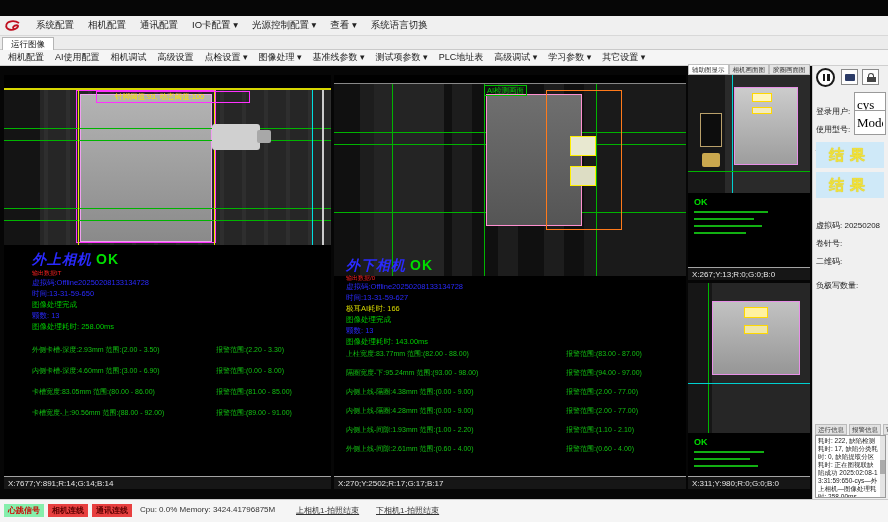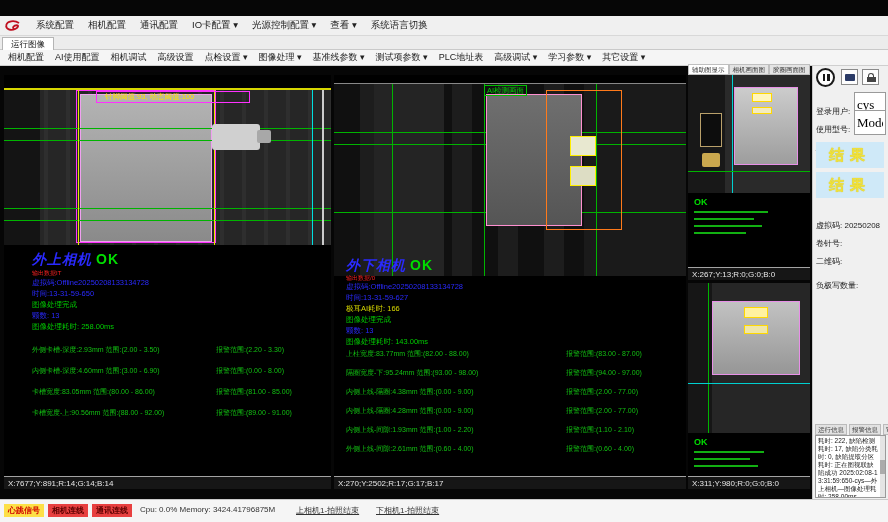--- a/index.html
+++ b/index.html
@@ -102,21 +102,21 @@
       <div class="hline" style="left:0;right:0;top:38px;height:1px;background:#00b400;"></div>
       <div class="hline" style="left:0;right:0;top:50px;height:1px;background:#00b400;"></div>
       <div class="hline" style="left:0;right:0;top:118px;height:1px;background:#00b400;"></div>
       <div class="hline" style="left:0;right:0;top:130px;height:1px;background:#00b400;"></div>
       <div class="vline" style="left:74px;top:0;bottom:0;width:1px;background:#e6e600;"></div>
       <div class="vline" style="left:210px;top:0;bottom:0;width:1px;background:#e6e600;"></div>
       <div class="vline" style="left:308px;top:0;bottom:0;width:1px;background:#00e0e0;"></div>
       <div class="vline" style="left:318px;top:0;bottom:0;width:2px;background:#cccccc;"></div>
       <div style="position:absolute;left:208px;top:34px;width:48px;height:26px;background:#d0d0d0;border-radius:3px;"></div>
       <div style="position:absolute;left:253px;top:40px;width:14px;height:13px;background:#a8a8a8;border-radius:2px;"></div>
-      <div style="position:absolute;left:92px;top:1px;width:154px;height:12px;border:1px solid #ff30ff;color:#ffe000;font-size:7.5px;line-height:10px;padding-left:8px;white-space:nowrap;">针脚阈值:93, 动态阈值:100</div>
+      <div style="position:absolute;left:92px;top:1px;width:154px;height:12px;border:1px solid #ff30ff;color:#ffe000;font-size:7.5px;line-height:10px;padding-left:18px;white-space:nowrap;">针脚阈值:93, 动态阈值:100</div>
     </div>
 
     <div class="res-title" style="left:28px;top:176px;color:#2a2aff;">外上相机</div>
     <div class="res-title" style="left:92px;top:176px;color:#00dd00;font-style:normal;">OK</div>
     <div class="resline red" style="left:28px;top:194px;font-size:6px;">输出数据IT</div>
     <div class="resline blue" style="left:28px;top:203px;">虚拟码:Offline20250208133134728</div>
     <div class="resline blue" style="left:28px;top:214px;">时间:13-31-59-650</div>
     <div class="resline green" style="left:28px;top:225px;">图像处理完成</div>
     <div class="resline blue" style="left:28px;top:236px;">颗数: 13</div>
     <div class="resline green" style="left:28px;top:247px;">图像处理耗时: 258.00ms</div>
@@ -248,21 +248,21 @@
       <span class="logtab">报警信息</span>
       <span class="logtab">审核信息</span>
     </div>
     <div class="logbox">耗时: 222, 缺陷检测耗时: 17, 缺陷分类耗时: 0, 缺陷提取分区耗时: 正在图视联缺陷成功 2025:02:08-13:31:59:650-cys—外上相机—图像处理耗时: 258.00ms</div>
     <div class="logscroll">
         <i></i>
       </div>
   </div>
 
   <div class="statusbar">
-    <span class="badge" style="left:4px;background:#fde047;color:#d00000;">心跳信号</span>
+    <span class="badge" style="left:4px;background:#86efac;color:#d00000;">心跳信号</span>
     <span class="badge" style="left:48px;background:#e84040;color:#5c0000;">相机连线</span>
     <span class="badge" style="left:92px;background:#e84040;color:#5c0000;">通讯连线</span>
     <span class="sbtext" style="left:140px;">Cpu: 0.0% Memory: 3424.41796875M</span>
     <span class="sbtext" style="left:296px;text-decoration:underline;">上相机1-拍照结束</span>
     <span class="sbtext" style="left:376px;text-decoration:underline;">下相机1-拍照结束</span>
   </div>
 
 </div>
 
 </body></html>

